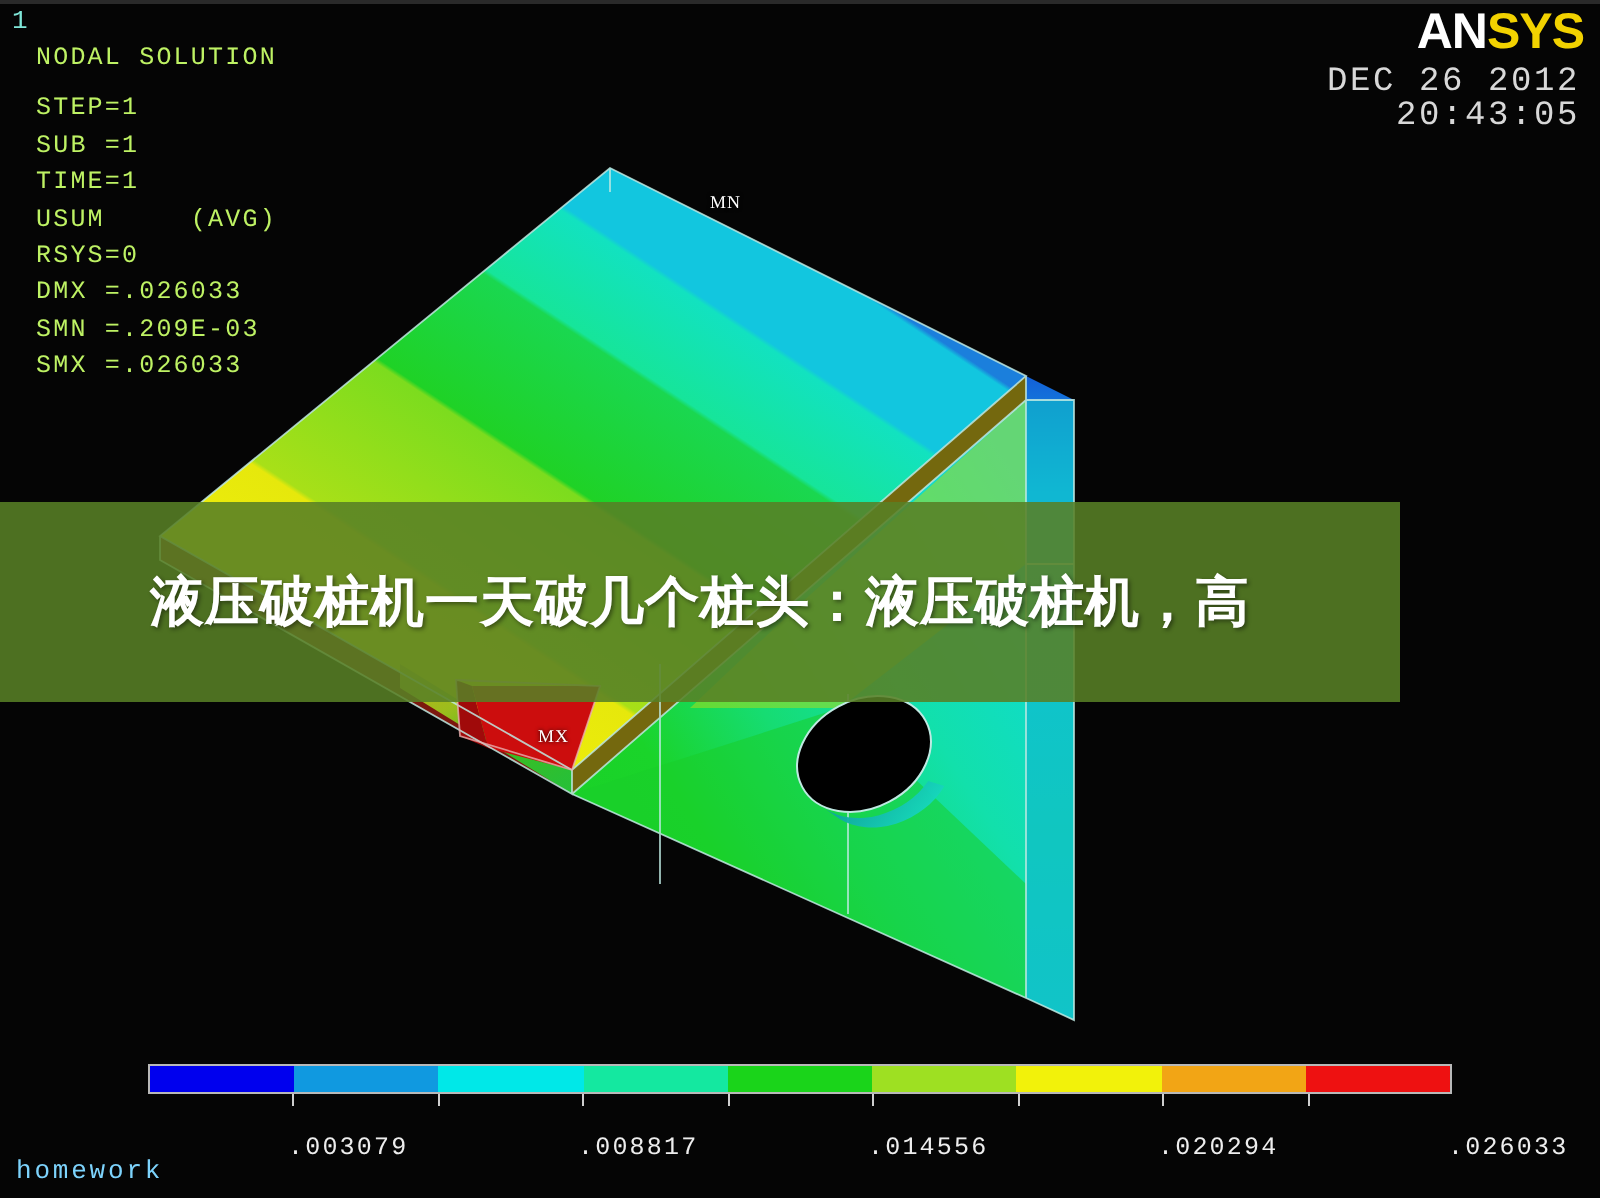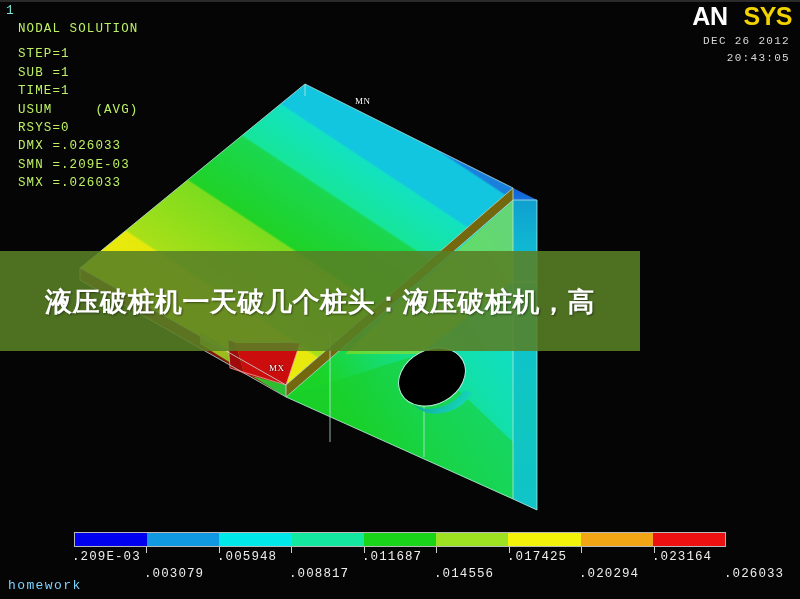--- a/index.html
+++ b/index.html
@@ -32,42 +32,42 @@
   .hdr .gap { display:block; height:7px; }
 
   
   .logo {
     position:absolute; right:8px; top:1px;
     font-family:"Liberation Sans","DejaVu Sans",sans-serif;
     font-size:25px; font-weight:bold; letter-spacing:-0.5px;
     line-height:26px;
   }
   .logo .a-white { color:#ffffff; }
-  .logo .a-gold  { color:#f2d200;padding-left:16px; }
+  .logo .a-gold  { color:#f2d200; }
   .stamp {
     position:absolute; right:10px; top:31px;
-    color:#d8d8d8; font-size:11px; line-height:17px;
+    color:#d8d8d8; font-size:17px; line-height:17px;
     letter-spacing:1.3px; text-align:right;
     font-family:"Liberation Mono","DejaVu Sans Mono",monospace;
   }
 
   
   #stage { position:absolute; inset:0; }
   #stage svg { position:absolute; left:0; top:0; }
   .node-lbl {
     position:absolute;
     color:#ffffff; font-size:9px; letter-spacing:.5px;
     font-family:"Liberation Serif","DejaVu Serif",serif;
     text-shadow:0 0 2px #000;
     margin-left:37px;
   }
 
   
   .banner {
-    position:absolute; left:0; top:249px; width:640px; height:100px;
+    position:absolute; left:0; top:249px; width:700px; height:100px;
     background:rgba(88,127,38,0.88);
     display:flex; align-items:center; justify-content:center;
   }
   .banner-txt {
     width:720px; text-align:center;
     color:#ffffff; font-weight:bold;
     font-size:27px; line-height:41px; letter-spacing:.5px;
     font-family:"DejaVu Sans","Liberation Sans",sans-serif;
     text-shadow:1px 1px 2px rgba(0,0,0,.45);
   }
@@ -244,27 +244,20 @@
     <div class="ticks" id="ticks">
         <i style="left: 72px;"></i>
         <i style="left: 145px;"></i>
         <i style="left: 217px;"></i>
         <i style="left: 290px;"></i>
         <i style="left: 362px;"></i>
         <i style="left: 435px;"></i>
         <i style="left: 507px;"></i>
         <i style="left: 580px;"></i>
       </div>
-    <div class="lbl-row r1" id="lblTop">
-        <span style="left: 72px;">.209E-03</span>
-        <span style="left: 217px;">.005948</span>
-        <span style="left: 362px;">.011687</span>
-        <span style="left: 507px;">.017425</span>
-        <span style="left: 652px;">.023164</span>
-      </div>
     <div class="lbl-row r2" id="lblBot">
         <span style="left: 144px;">.003079</span>
         <span style="left: 289px;">.008817</span>
         <span style="left: 434px;">.014556</span>
         <span style="left: 579px;">.020294</span>
         <span style="left: 724px;">.026033</span>
       </div>
   </div>
 
   <div class="footer">homework</div>

